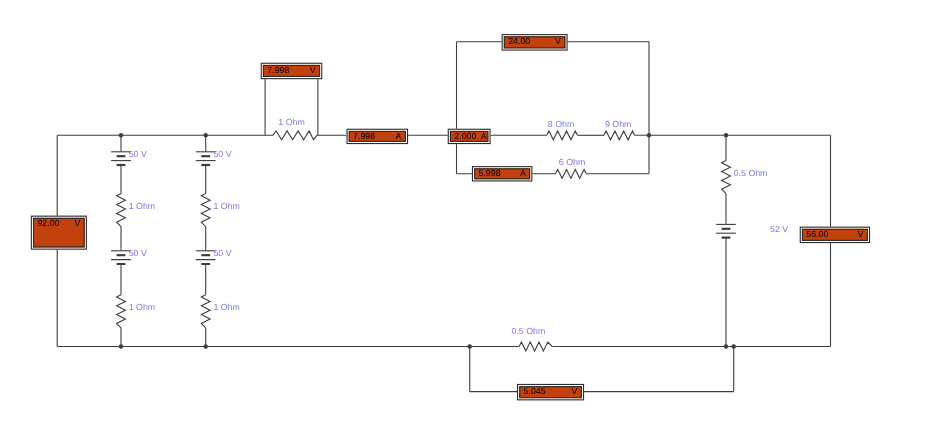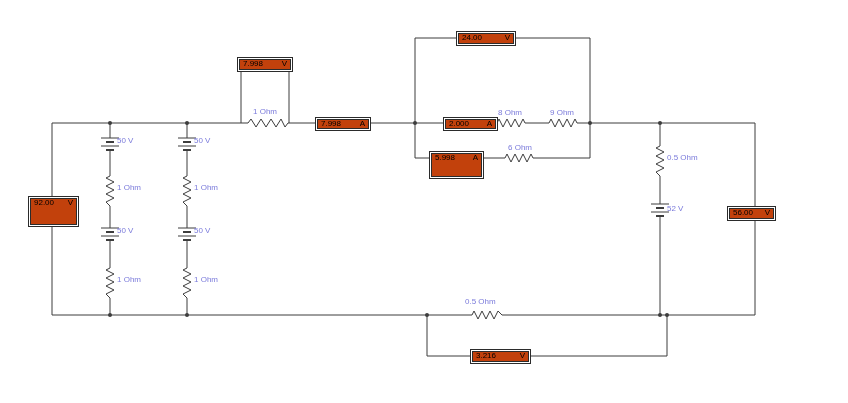--- a/index.html
+++ b/index.html
@@ -162,54 +162,54 @@
         <span class="mval">7.998</span>
         <span class="munit">A</span>
       </div>
   </div>
   <div class="meter" style="left:456px;top:31px;width:60px;height:15px">
     <div class="meter-inner">
         <span class="mval">24.00</span>
         <span class="munit">V</span>
       </div>
   </div>
-  <div class="meter" style="left:443px;top:117px;width:55px;height:14px">
+  <div class="meter" style="left:407px;top:117px;width:39px;height:14px">
     <div class="meter-inner">
         <span class="mval">2.000</span>
         <span class="munit">A</span>
       </div>
   </div>
-  <div class="meter" style="left:429px;top:151px;width:55px;height:28px">
+  <div class="meter" style="left:429px;top:151px;width:55px;height:14px">
     <div class="meter-inner">
         <span class="mval">5.998</span>
         <span class="munit">A</span>
       </div>
   </div>
-  <div class="meter" style="left:727px;top:206px;width:49px;height:15px">
+  <div class="meter" style="left:727px;top:206px;width:64px;height:15px">
     <div class="meter-inner">
         <span class="mval">56.00</span>
         <span class="munit">V</span>
       </div>
   </div>
   <div class="meter" style="left:470px;top:349px;width:61px;height:15px">
     <div class="meter-inner">
-        <span class="mval">3.216</span>
+        <span class="mval">5.045</span>
         <span class="munit">V</span>
       </div>
   </div>
 
   <span class="clabel" style="left:253px;top:108px">1 Ohm</span>
   <span class="clabel" style="left:498px;top:109px">8 Ohm</span>
   <span class="clabel" style="left:550px;top:109px">9 Ohm</span>
   <span class="clabel" style="left:508px;top:144px">6 Ohm</span>
   <span class="clabel" style="left:667px;top:154px">0.5 Ohm</span>
   <span class="clabel" style="left:465px;top:298px">0.5 Ohm</span>
   <span class="clabel" style="left:117px;top:137px">50 V</span>
   <span class="clabel" style="left:117px;top:184px">1 Ohm</span>
   <span class="clabel" style="left:117px;top:227px">50 V</span>
   <span class="clabel" style="left:117px;top:276px">1 Ohm</span>
   <span class="clabel" style="left:194px;top:137px">50 V</span>
   <span class="clabel" style="left:194px;top:184px">1 Ohm</span>
   <span class="clabel" style="left:194px;top:227px">50 V</span>
   <span class="clabel" style="left:194px;top:276px">1 Ohm</span>
-  <span class="clabel" style="left:667px;top:205px">52 V</span>
+  <span class="clabel" style="left:700px;top:205px">52 V</span>
 
 </div>
 
 </body></html>

